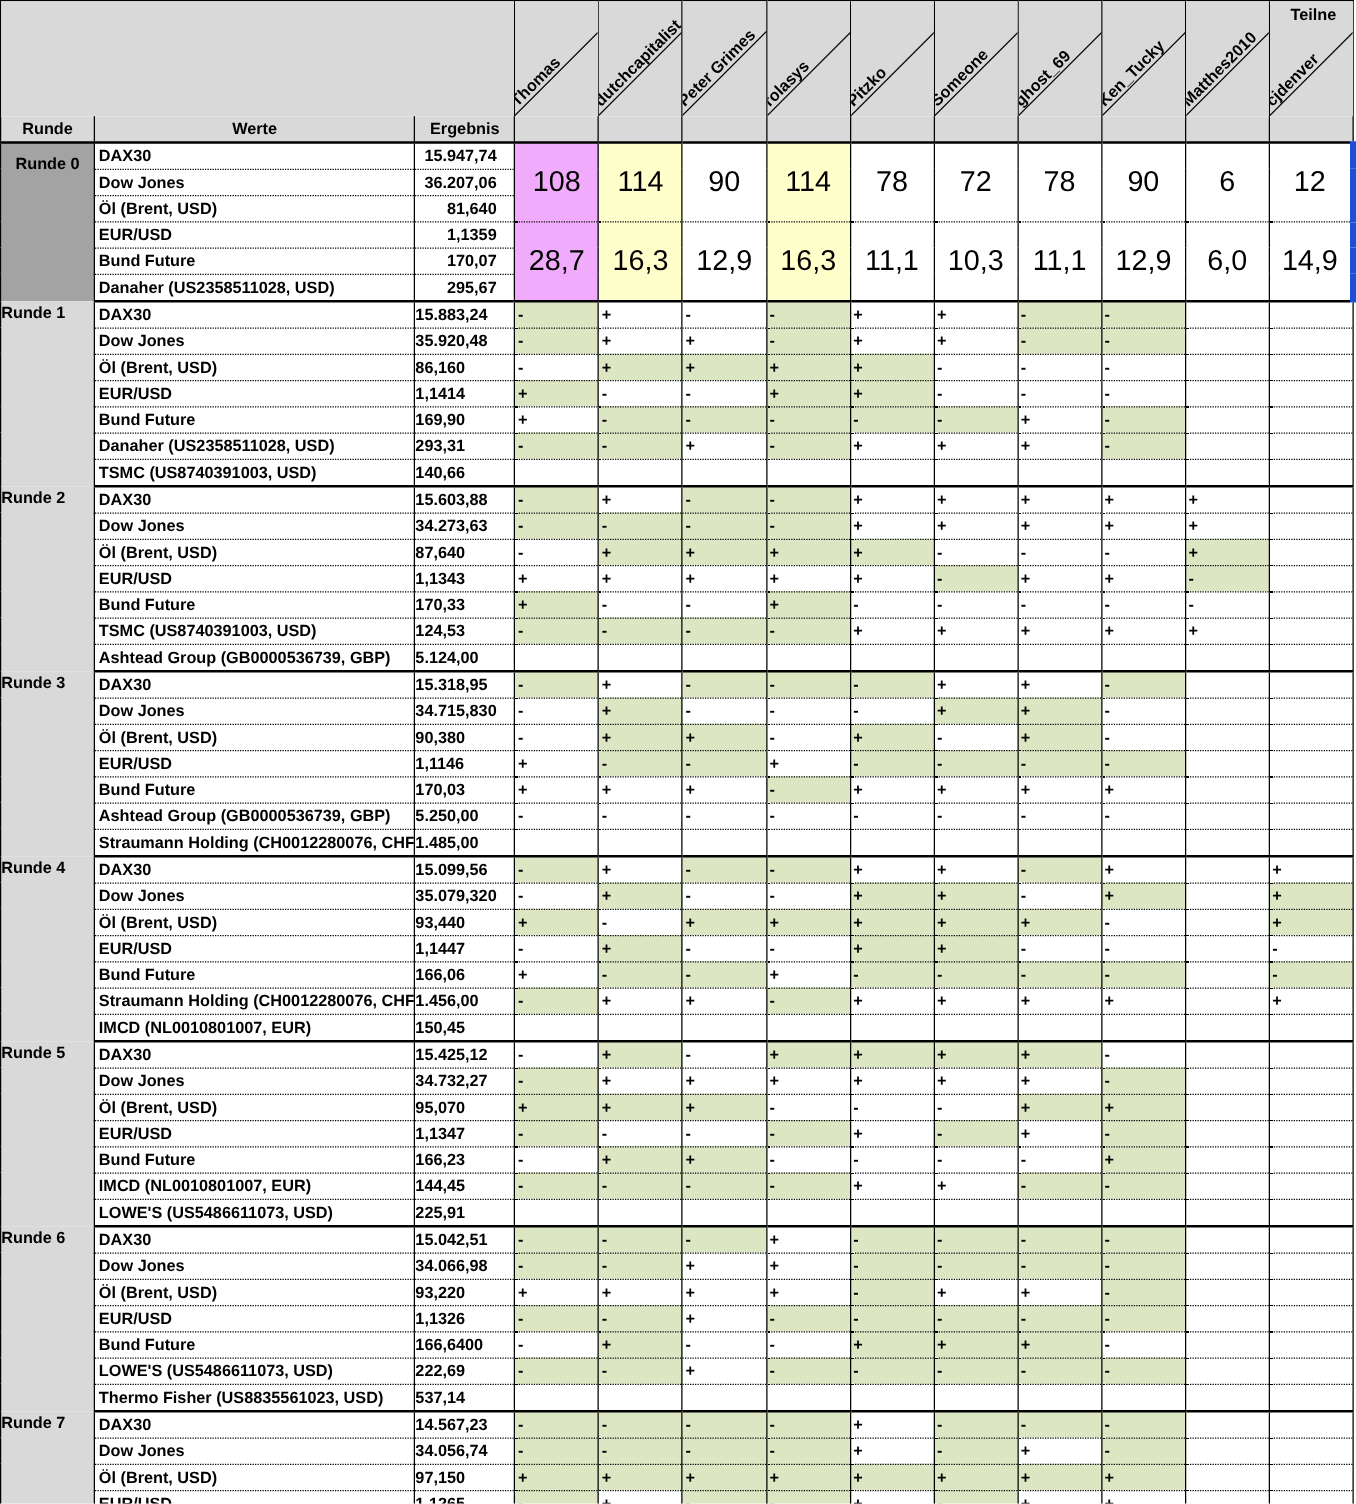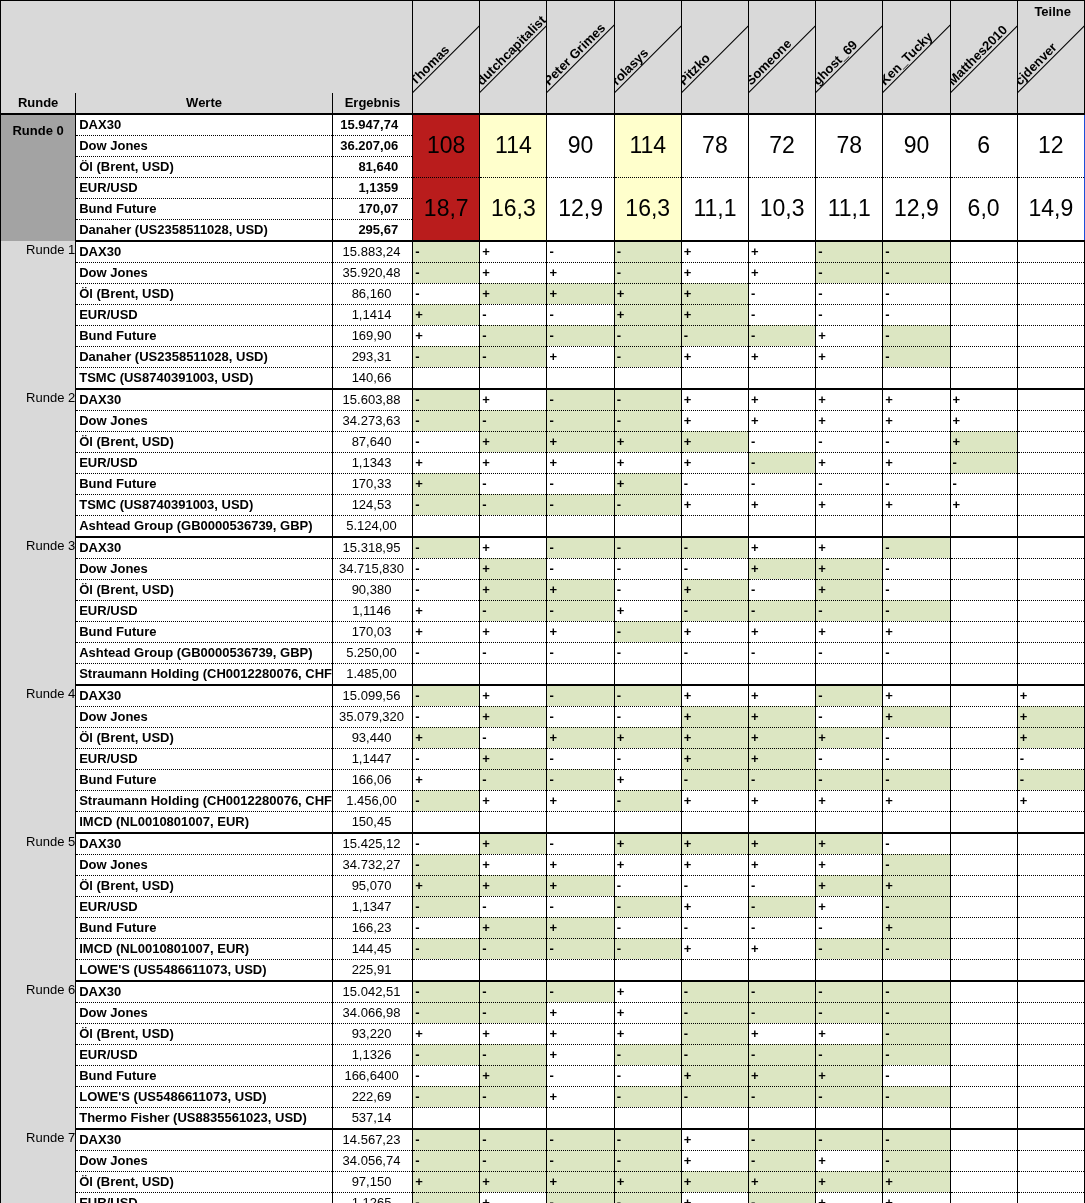--- a/index.html
+++ b/index.html
@@ -54,52 +54,52 @@
     height:20px;
   }
   .lbl-blank.last{border-right:1px solid #000;}
 
   
   .score{
     text-align:center;font-size:23px;height:48px;
     border-left:1px solid #000;color:#000;
     border-bottom:1px dotted #000;
   }
-  .score.last{border-right:1px solid #1d4ed8;}
+  .score.last{border-right:5px solid #1d4ed8;}
   .score.pct{border-bottom:2px solid #000;}
-  .score.hl-peach{background:#b91c1c;}
+  .score.hl-peach{background:#f0abfc;}
   .score.hl-yellow{background:#ffffcc;margin-top:24px;}
   .r0-runde{
     background:#a3a3a3;border-left:1px solid #000;border-right:1px solid #000;
     text-align:center;font-weight:bold;font-size:13px;vertical-align:top;
     padding-top:8px;
   }
   .r0-werte{
     border-right:1px solid #000;font-weight:bold;font-size:13px;
     padding-left:3px;height:20px;border-bottom:1px dotted #000;
   }
   .r0-erg{
     border-right:1px solid #000;font-weight:bold;font-size:13px;
     text-align:right;padding-right:14px;height:20px;border-bottom:1px dotted #000;
   }
 
   
   .runde-cell{
     background:#d9d9d9;border-left:1px solid #000;border-right:1px solid #000;
-    text-align:right;font-weight:normal;font-size:13px;vertical-align:top;
+    text-align:left;font-weight:bold;font-size:13px;vertical-align:top;
     padding-top:1px;
   }
   .werte{
     border-right:1px solid #000;font-weight:bold;font-size:13px;
     padding-left:3px;height:20px;border-bottom:1px dotted #000;
     white-space:nowrap;overflow:hidden;
   }
   .erg{
-    border-right:1px solid #000;font-weight:normal;font-size:13px;
-    text-align:center;padding-right:2px;height:20px;border-bottom:1px dotted #000;
+    border-right:1px solid #000;font-weight:bold;font-size:13px;
+    text-align:left;padding-right:2px;height:20px;border-bottom:1px dotted #000;
   }
   .pick{
     border-left:1px solid #000;font-weight:bold;font-size:13px;
     padding-left:2px;height:20px;border-bottom:1px dotted #000;color:#000;
   }
   .pick.last{border-right:1px solid #000;}
   .pick.ok{background:#dce6c2;}
   tr.blockend td{border-bottom:2px solid #000;}
   tr.blockend td.pick{border-bottom:2px solid #000;}
 </style>
@@ -202,21 +202,21 @@
           <td class="r0-werte">Dow Jones</td>
           <td class="r0-erg">36.207,06</td>
         </tr>
         <tr>
           <td class="r0-werte">Öl (Brent, USD)</td>
           <td class="r0-erg">81,640</td>
         </tr>
         <tr>
           <td class="r0-werte">EUR/USD</td>
           <td class="r0-erg">1,1359</td>
-          <td class="score pct hl-peach" rowspan="3">18,7</td>
+          <td class="score pct hl-peach" rowspan="3">28,7</td>
           <td class="score pct hl-yellow" rowspan="3">16,3</td>
           <td class="score pct" rowspan="3">12,9</td>
           <td class="score pct hl-yellow" rowspan="3">16,3</td>
           <td class="score pct" rowspan="3">11,1</td>
           <td class="score pct" rowspan="3">10,3</td>
           <td class="score pct" rowspan="3">11,1</td>
           <td class="score pct" rowspan="3">12,9</td>
           <td class="score pct" rowspan="3">6,0</td>
           <td class="score pct last" rowspan="3">14,9</td>
         </tr>

